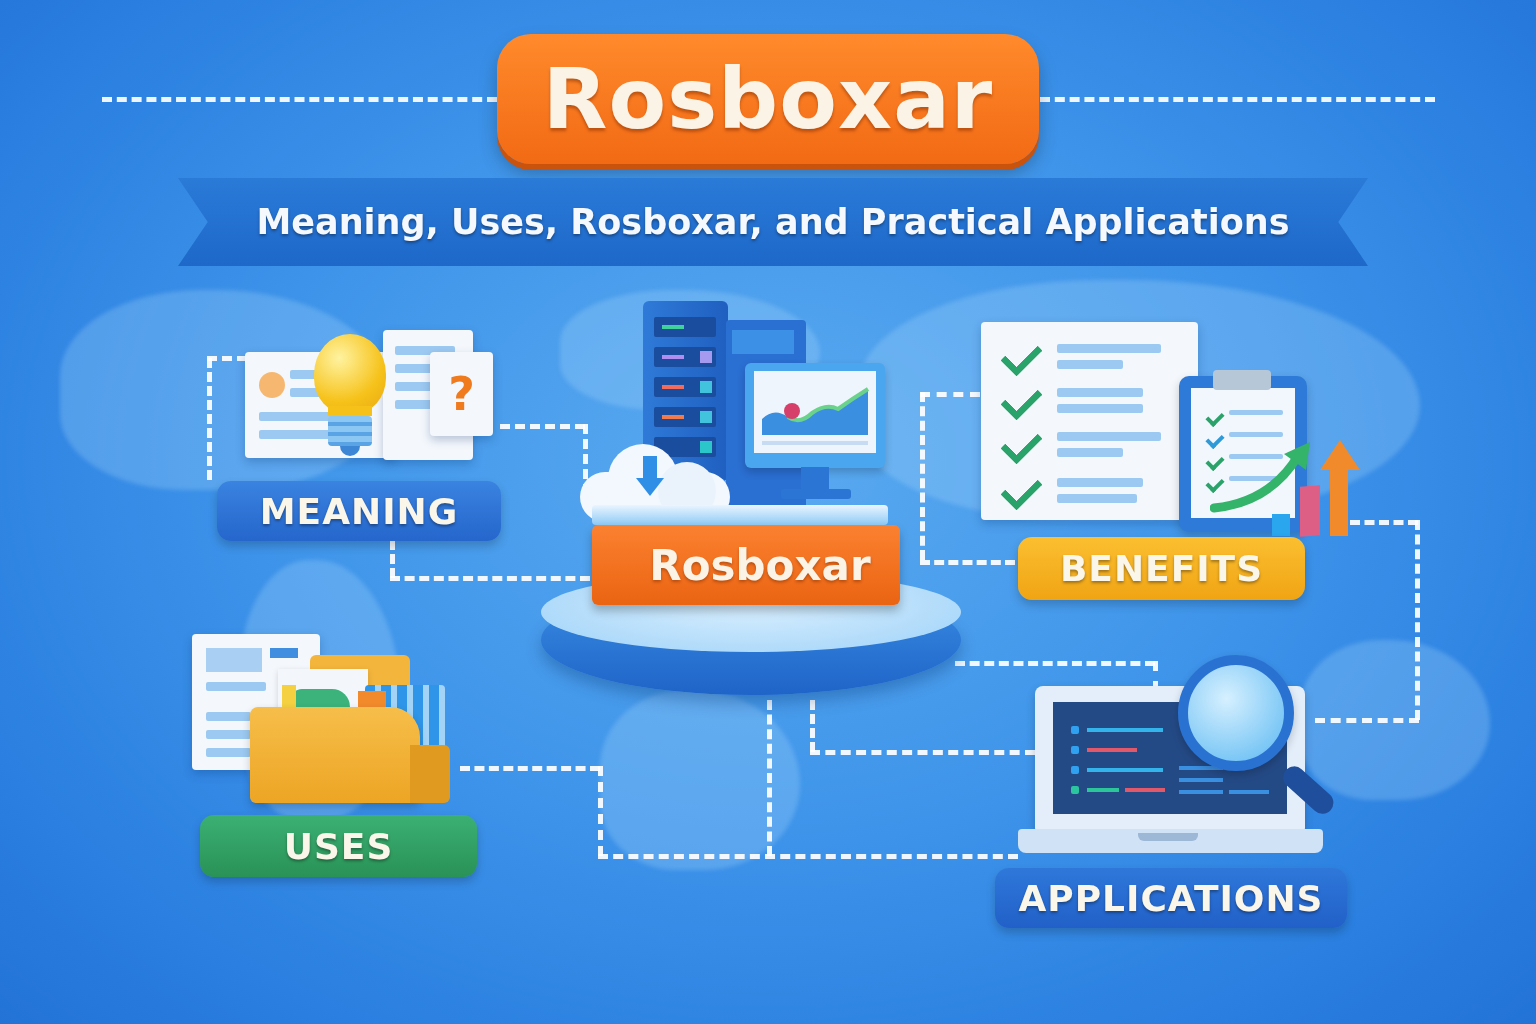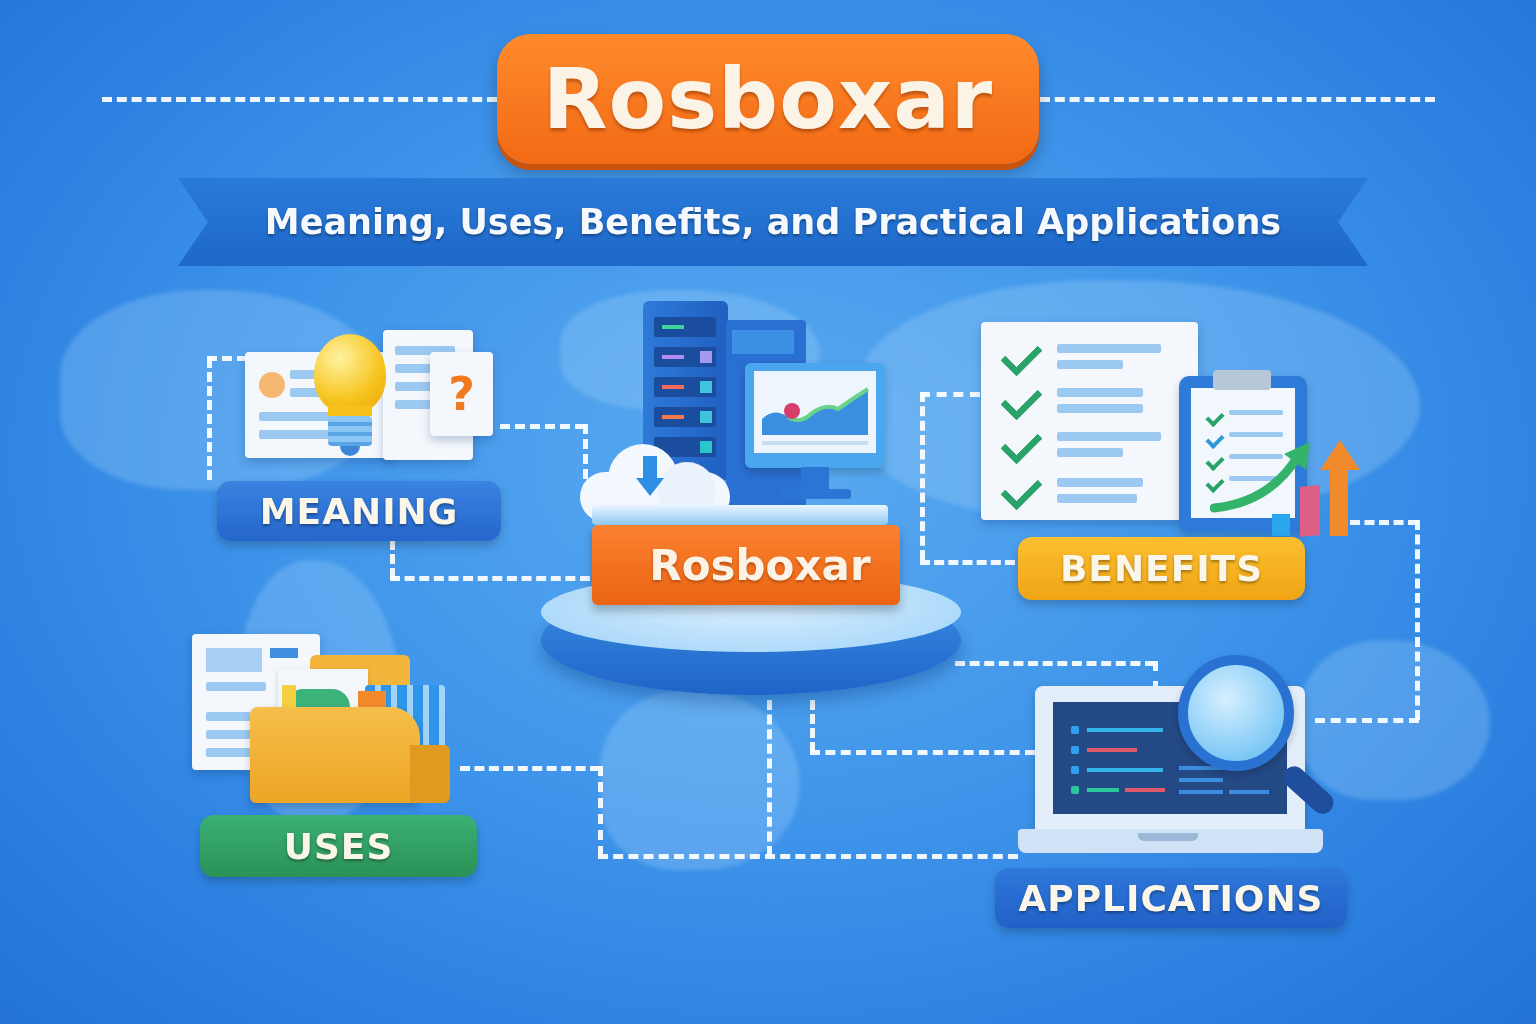--- a/index.html
+++ b/index.html
@@ -43,21 +43,21 @@
 <div class="land" style="left:860px;top:280px;width:560px;height:240px;"></div>
 <div class="land" style="left:1300px;top:640px;width:190px;height:160px;"></div>
 
 <div class="dash-h" style="left:102px;top:97px;width:395px;"></div>
 <div class="dash-h" style="left:1040px;top:97px;width:395px;"></div>
 
 <div class="title-pill">
   <span>Rosboxar</span>
 </div>
 <div class="ribbon">
-  <span>Meaning, Uses, Benefits, and Practical Applications</span>
+  <span>Meaning, Uses, Rosboxar, and Practical Applications</span>
 </div>
 
 <div class="dash-v" style="left:207px;top:358px;height:122px;"></div>
 <div class="dash-h" style="left:207px;top:356px;width:40px;"></div>
 <div class="dash-h" style="left:500px;top:424px;width:85px;"></div>
 <div class="dash-v" style="left:583px;top:424px;height:70px;"></div>
 <div class="dash-v" style="left:390px;top:540px;height:38px;"></div>
 <div class="dash-h" style="left:390px;top:576px;width:200px;"></div>
 
 <div class="dash-h" style="left:920px;top:392px;width:60px;"></div>

